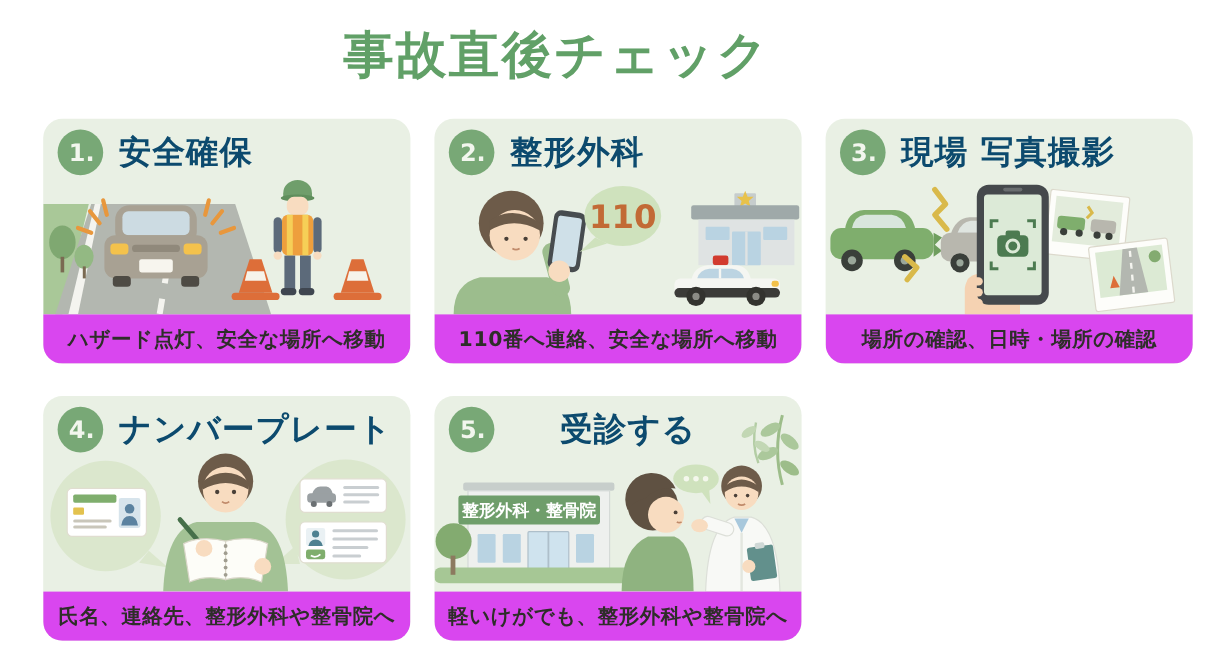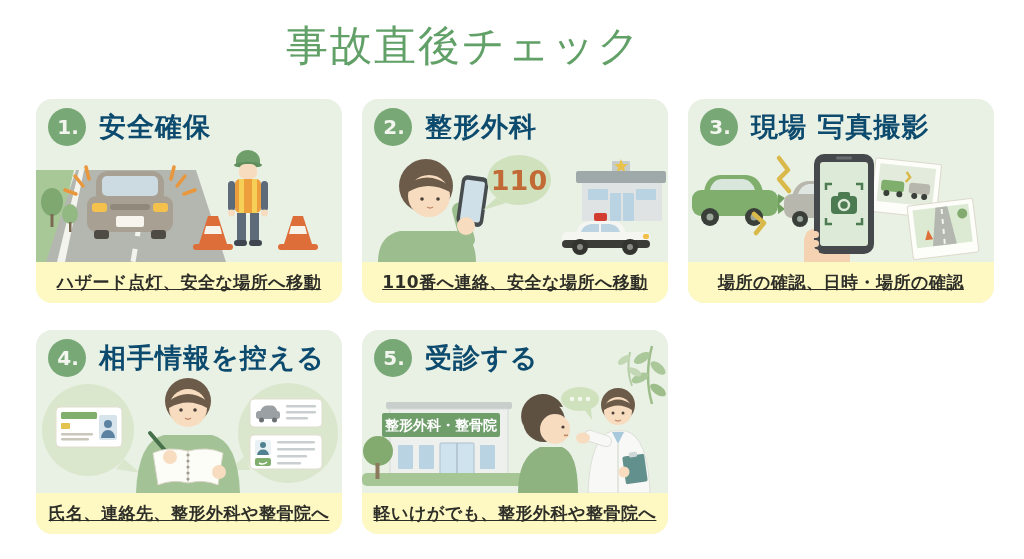--- a/index.html
+++ b/index.html
@@ -4,47 +4,47 @@
 <style>
   html,body{margin:0;padding:0;}
   body{
     width:1024px;height:559px;background:#ffffff;overflow:hidden;
     font-family:"DejaVu Sans","Liberation Sans",sans-serif;
     position:relative;
   }
   .stage{position:absolute;inset:0;width:1024px;height:559px;}
   .page-title{
     position:absolute;left:0;top:18px;width:928px;text-align:center;
-    font-size:42px;font-weight:400;color:#61a067;letter-spacing:2px;
+    font-size:42px;font-weight:700;color:#61a067;letter-spacing:2px;
   }
   .card{
     position:absolute;width:306px;height:204px;border-radius:16px;
     background:#e9f0e4;overflow:hidden;
   }
   .card-header{
     position:absolute;left:0;top:0;width:100%;height:46px;
     display:flex;align-items:center;gap:13px;padding:10px 0 0 12px;
     box-sizing:border-box;z-index:3;
   }
   .badge{
     width:38px;height:38px;border-radius:50%;background:#78a876;
     color:#f2f6ee;font-size:20px;font-weight:800;
     display:flex;align-items:center;justify-content:center;flex:0 0 auto;
     padding-left:2px;box-sizing:border-box;
   }
   .card-title{
     font-size:27px;font-weight:800;color:#0c4a6e;letter-spacing:1px;white-space:nowrap;
   }
-  .card.center-title .card-title{flex:1;margin-right:46px;}
+  .card.center-title .card-title{flex:1;text-align:center;margin-right:46px;}
   .illus{position:absolute;left:0;top:45px;width:306px;height:118px;z-index:1;}
   .leaf-decor{position:absolute;top:14px;right:2px;width:64px;height:84px;z-index:2;}
   .card-caption{
-    position:absolute;left:0;bottom:0;width:100%;height:41px;background:#fef9c3;
+    position:absolute;left:0;bottom:0;width:100%;height:41px;background:#d946ef;
     display:flex;align-items:center;justify-content:center;
-    font-size:17px;font-weight:800;color:#2e2e29;letter-spacing:0.5px;z-index:3;text-decoration:underline;
+    font-size:17px;font-weight:800;color:#2e2e29;letter-spacing:0.5px;z-index:3;
   }
 </style>
 </head>
 <body>
 
 <div class="stage">
 
   <div class="page-title">事故直後チェック</div>
 
   <div class="card" style="left:36px;top:99px;">
@@ -242,21 +242,21 @@
         <rect x="118" y="96" width="13" height="7" rx="3.5" fill="#f5d2b2"></rect>
         <rect x="118" y="105" width="13" height="7" rx="3.5" fill="#f5d2b2"></rect>
       </g>
     </svg>
     <div class="card-caption">場所の確認、日時・場所の確認</div>
   </div>
 
   <div class="card" style="left:36px;top:330px;">
     <div class="card-header">
       <div class="badge">4.</div>
-      <div class="card-title">相手情報を控える</div>
+      <div class="card-title">ナンバープレート</div>
     </div>
     <svg class="illus" viewBox="0 0 306 118">
 
       <g>
         <circle cx="52" cy="55" r="46" fill="#dbe7cd"></circle>
         <polygon points="88,84 104,98 80,94" fill="#dbe7cd"></polygon>
         <g>
           <rect x="20" y="32" width="66" height="40" rx="4" fill="#ffffff" stroke="#e0ddd0"></rect>
           <rect x="25" y="37" width="36" height="7" rx="1.5" fill="#7fae6d"></rect>
           <rect x="25" y="48" width="9" height="6" rx="1" fill="#e3c24e"></rect>

